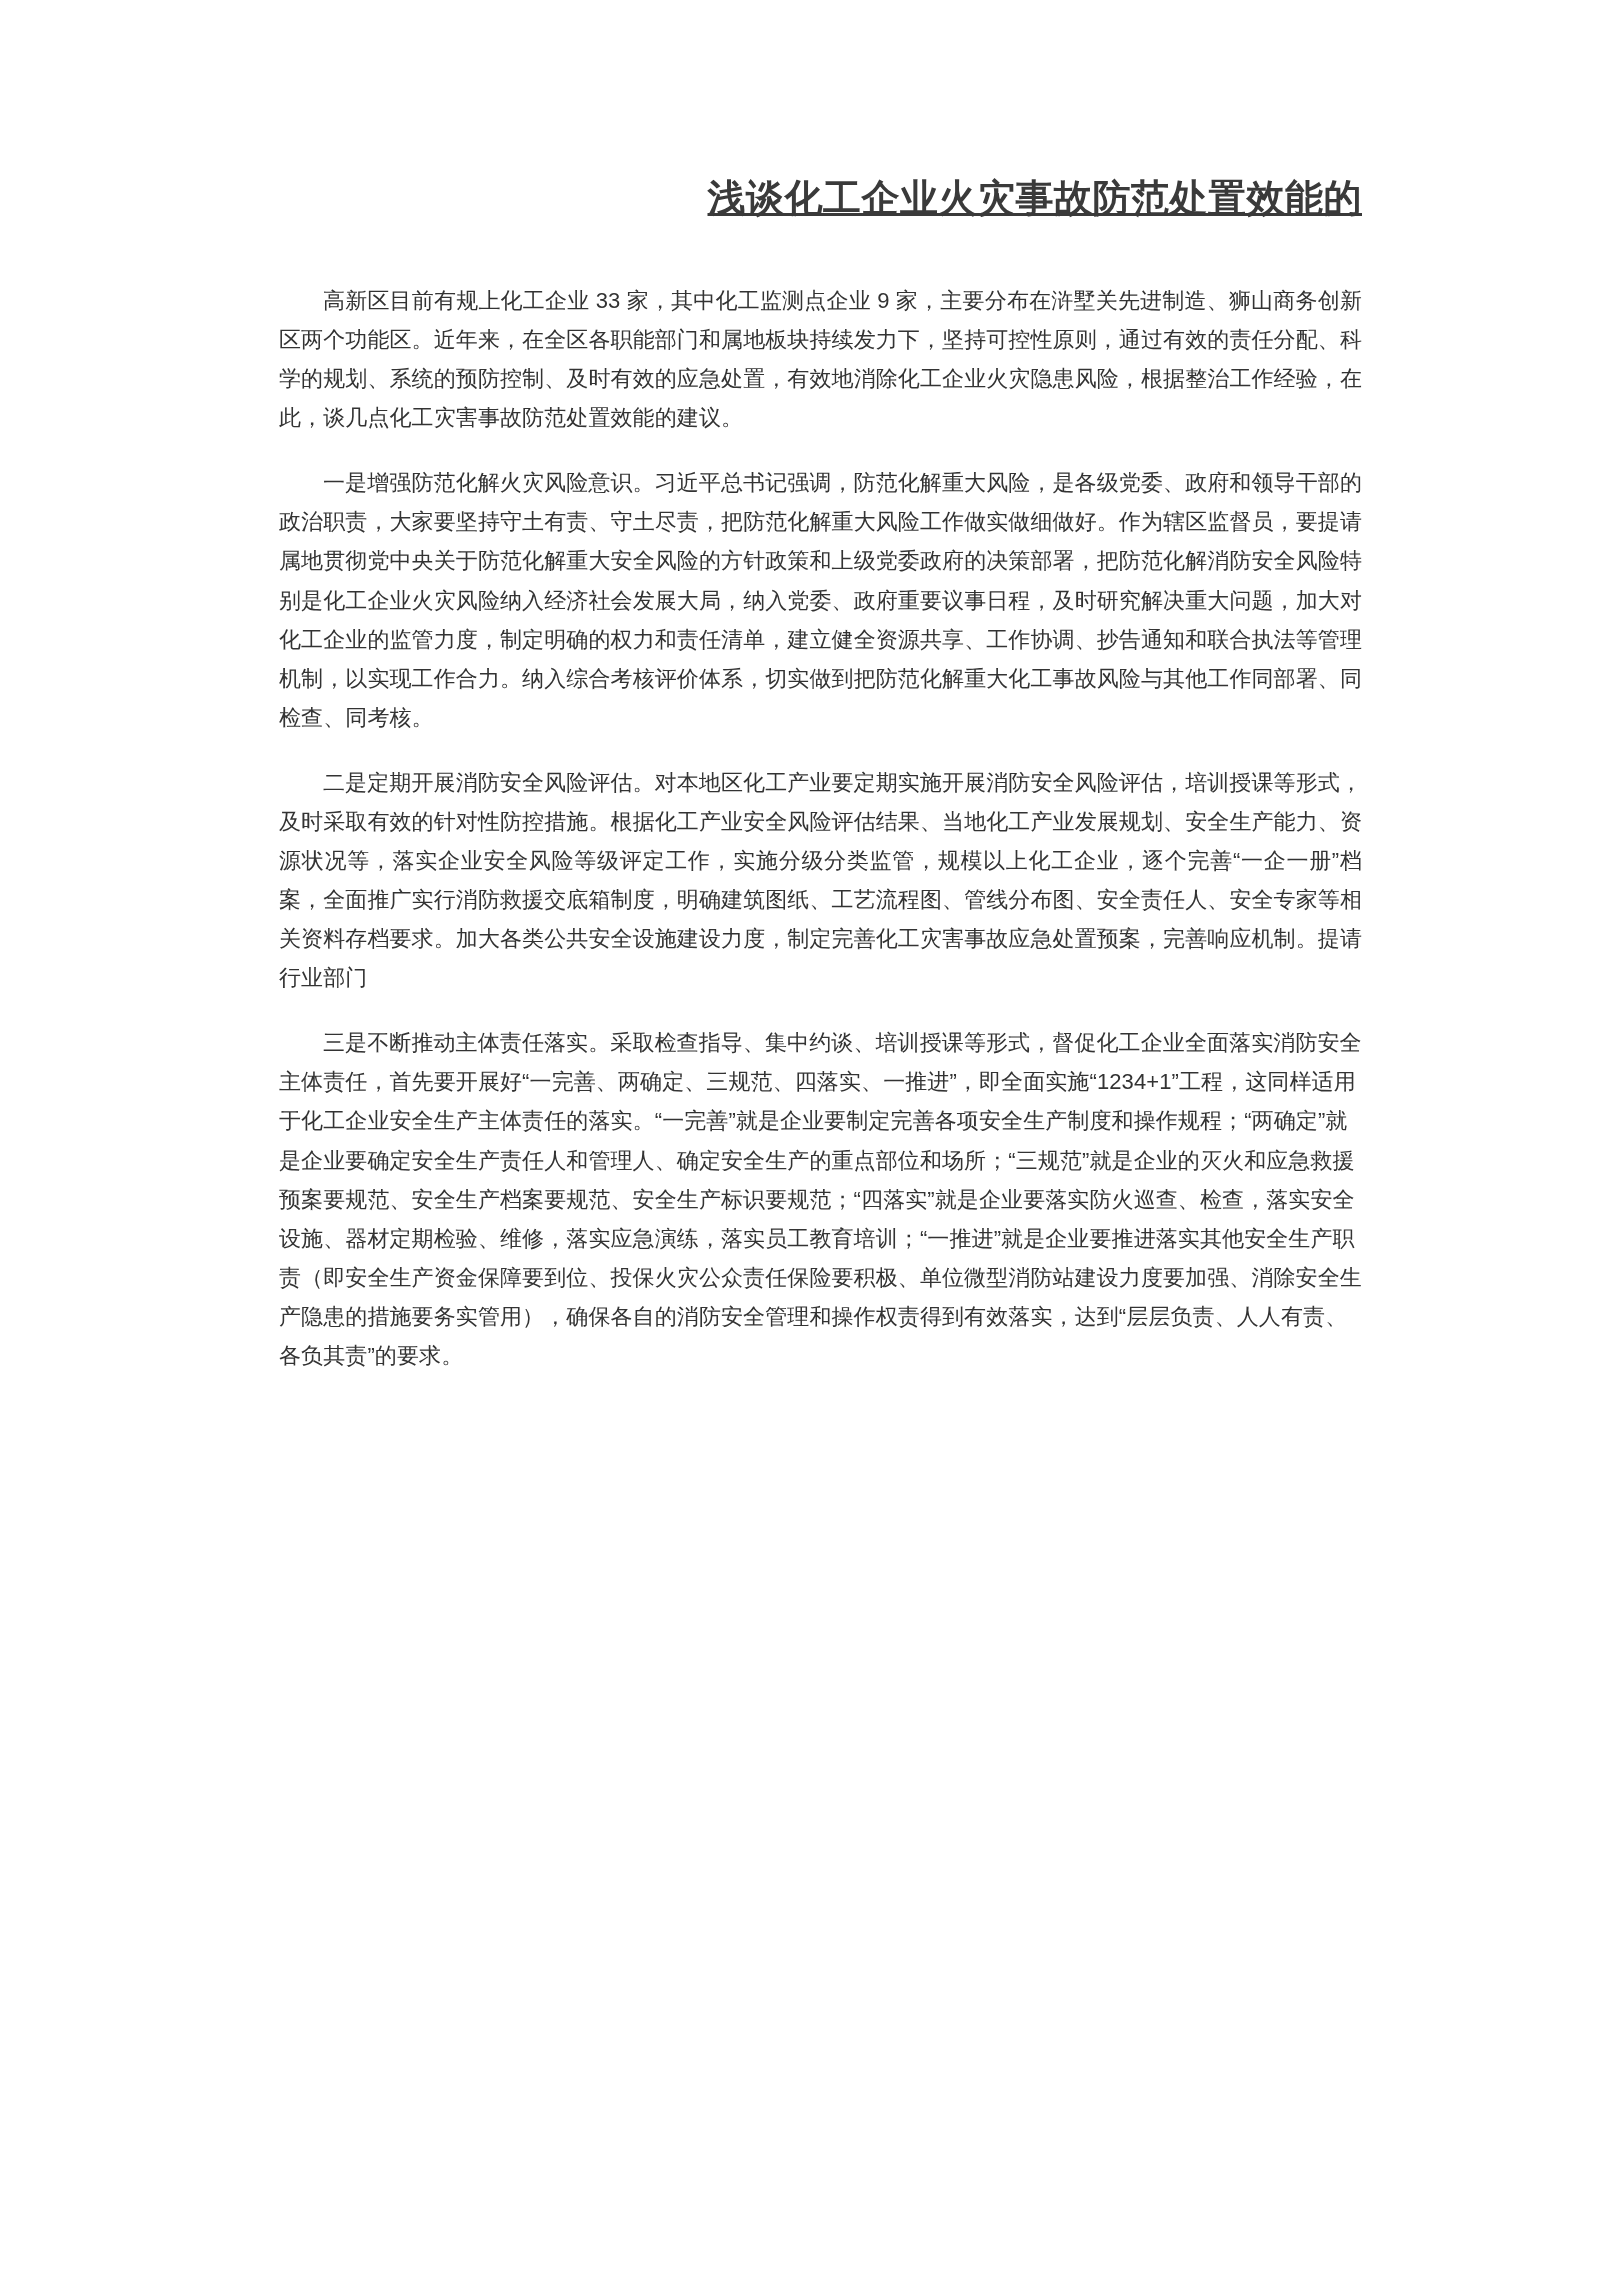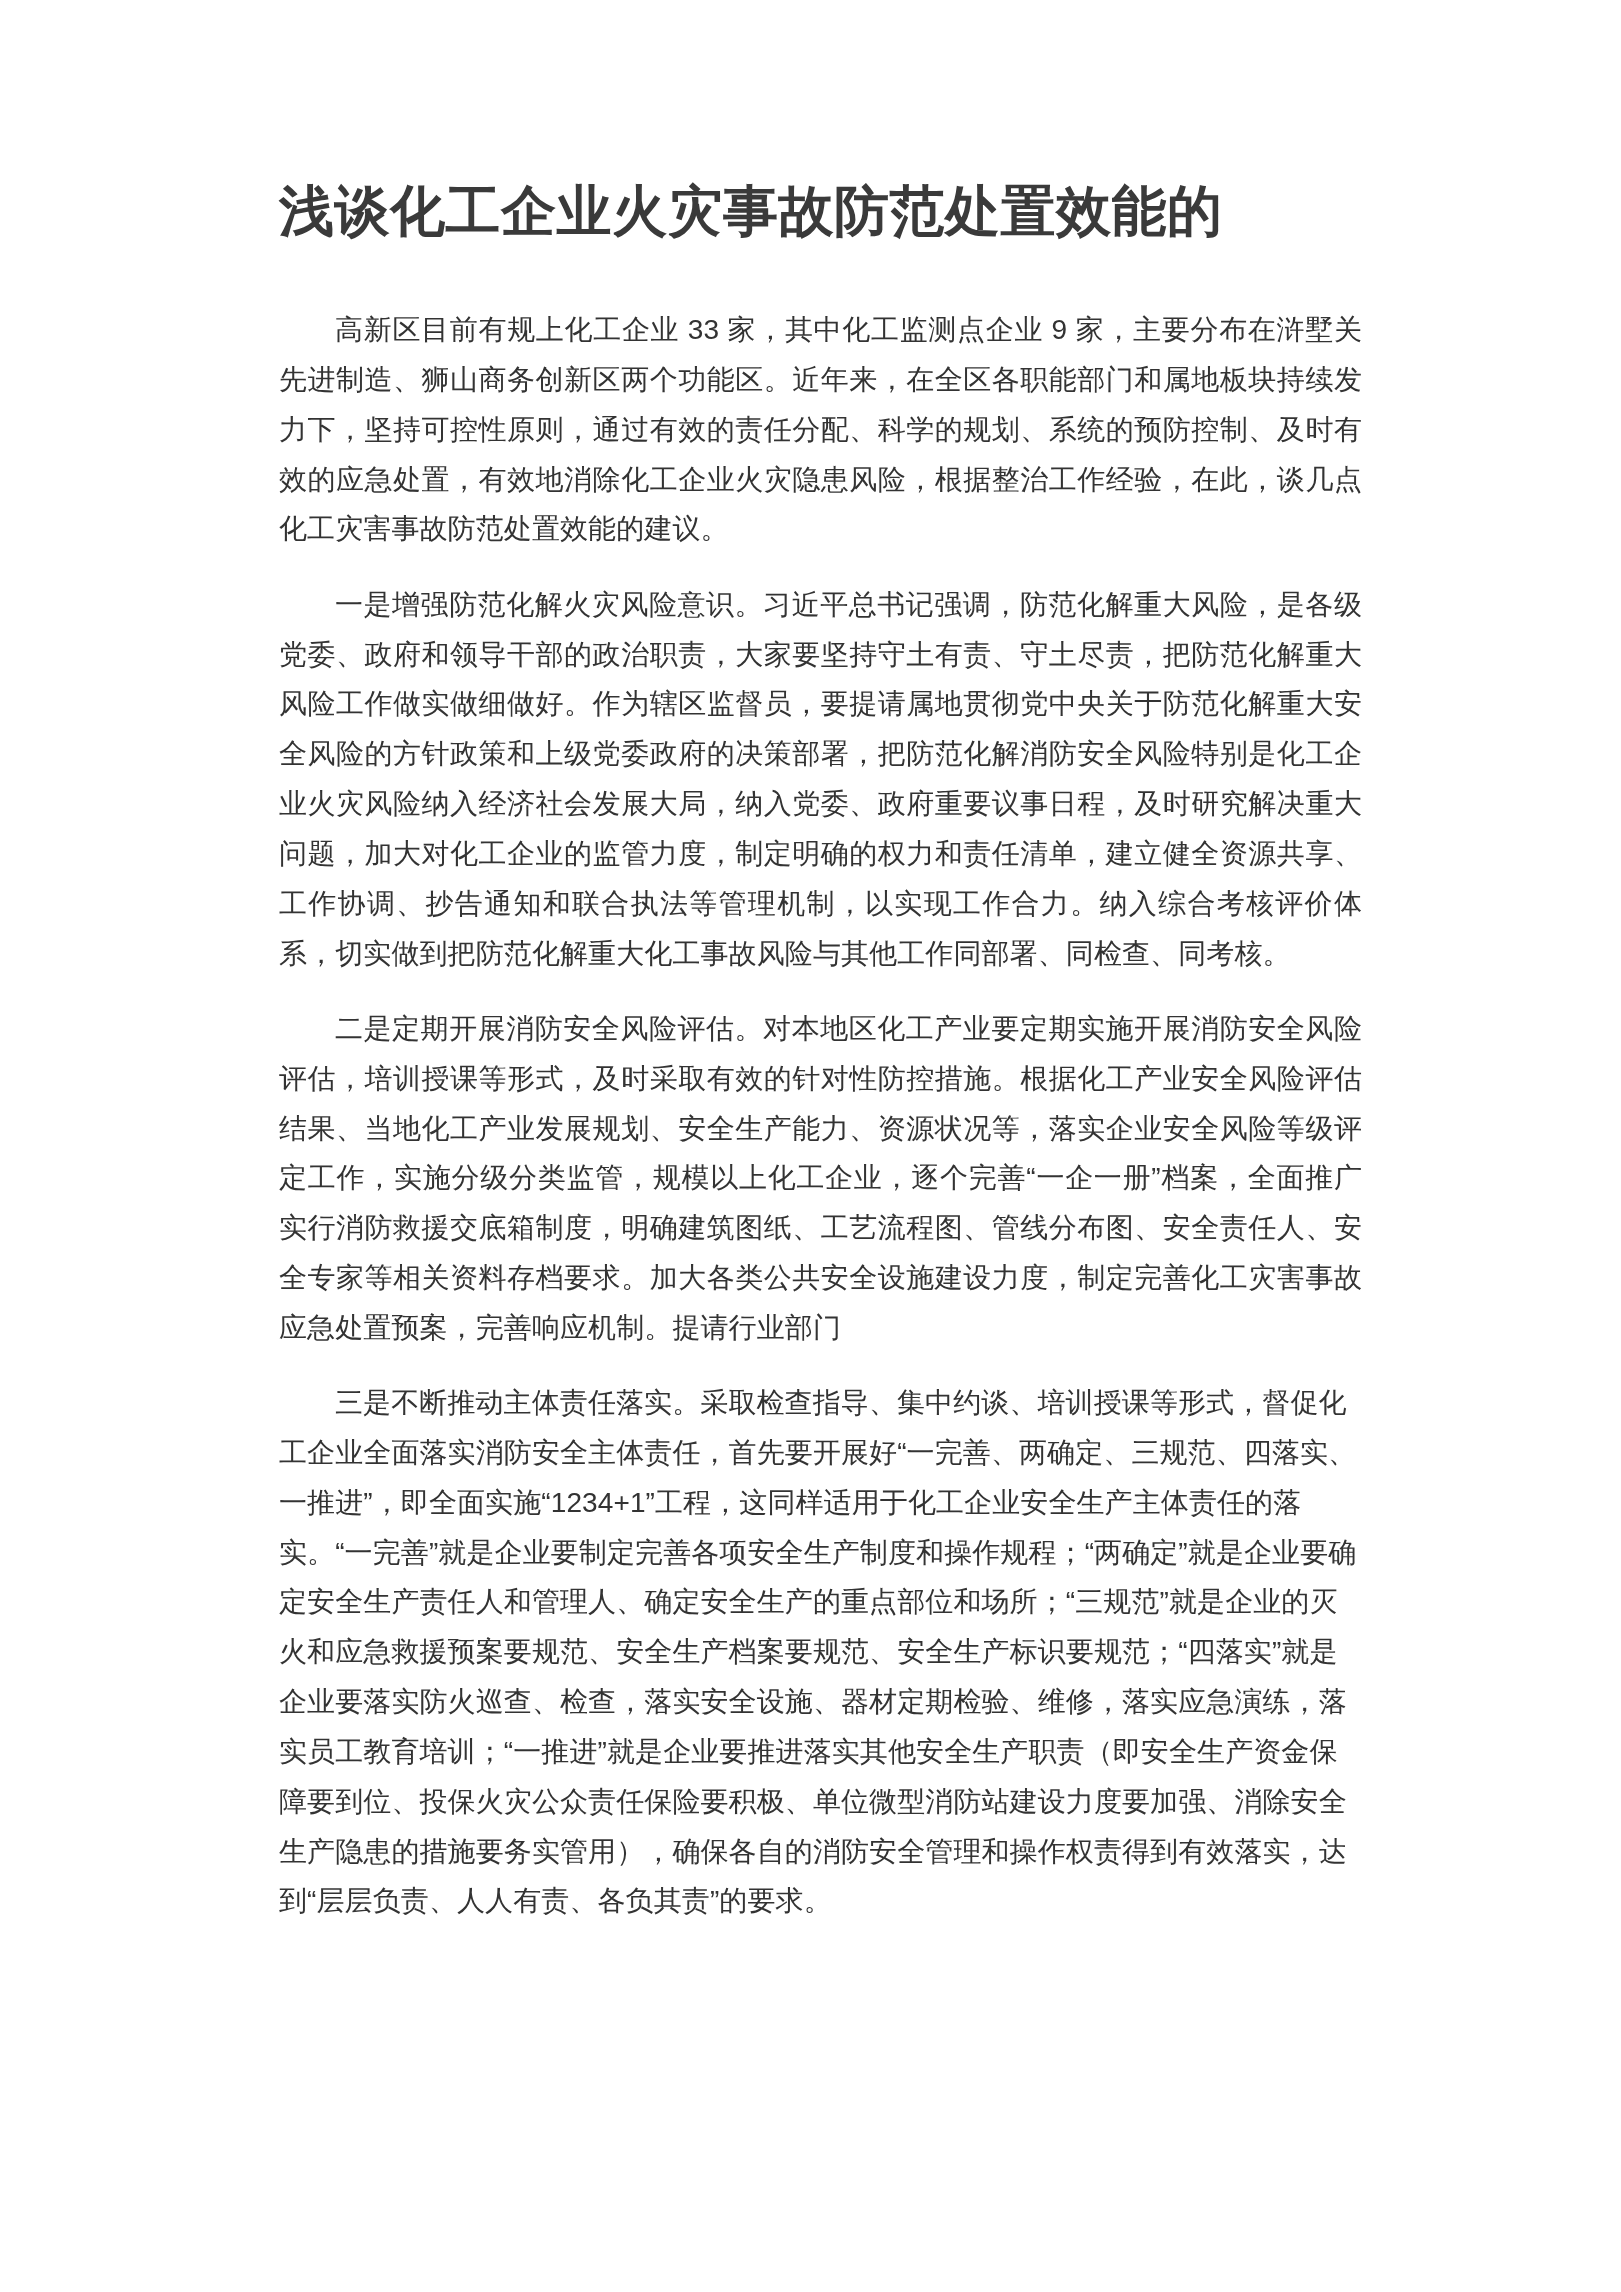--- a/index.html
+++ b/index.html
@@ -18,38 +18,39 @@
     box-sizing: border-box;
     overflow: hidden;
   }
   .doc-body {
     position: absolute;
     left: 279px;
     top: 172px;
     width: 1083px;
   }
   .doc-title {
-    font-size: 55px;
+    font-size: 38px;
     font-weight: bold;
     color: #3a3a3a;
-    text-align: left;
+    text-align: right;
     line-height: 1.42;
     letter-spacing: 0.5px;
     margin: 0 0 0 0;
     padding: 0;
+    text-decoration: underline;
   }
   .doc-title .title-line {
     display: block;
     white-space: nowrap;
   }
   .title-line-2 {
     margin-top: 5.9px;
   }
   .para {
-    font-size: 28px;
+    font-size: 22px;
     color: #333333;
     line-height: 1.78;
     text-align: justify;
     text-justify: inter-character;
     text-indent: 2em;
     margin: 0;
     padding: 0;
     letter-spacing: 0.1px;
   }
   .para + .para {

